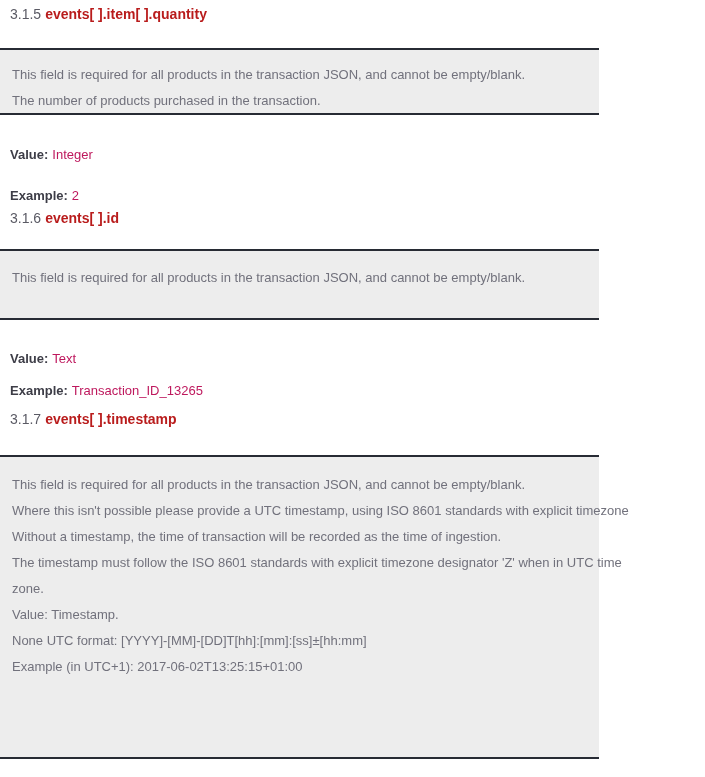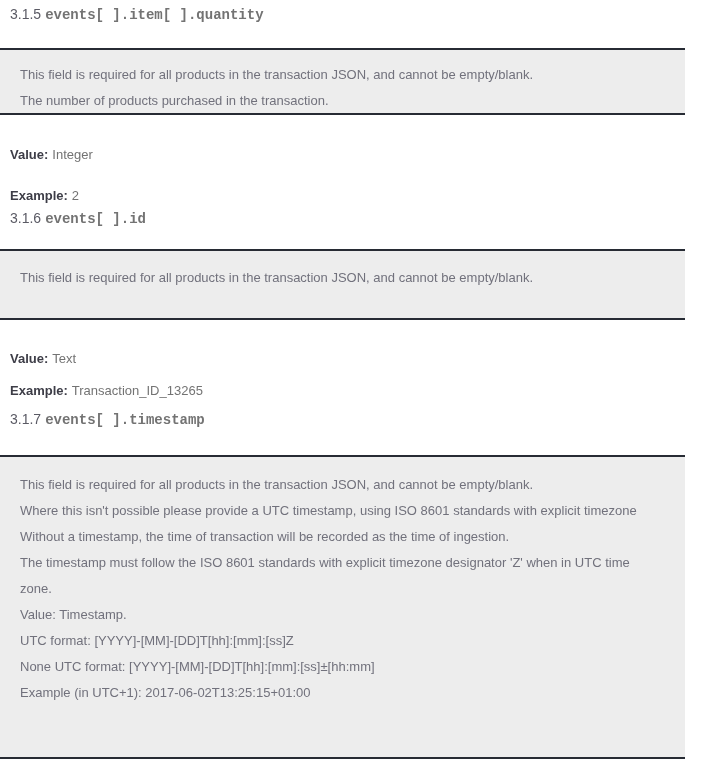--- a/index.html
+++ b/index.html
@@ -22,33 +22,32 @@
     line-height: 16px;
     white-space: nowrap;
   }
   .heading .num {
     color: #5a5a64;
     font-weight: 400;
     margin-right: 4px;
     margin-top: 16px;
   }
   .heading .field {
-    color: #737373;
+    color: #b91c1c;
     font-weight: 700;
-    font-family: Liberation Mono, monospace;
   }
   .graybox {
     position: absolute;
     left: 0;
-    width: 685px;
+    width: 599px;
     box-sizing: border-box;
     background: #ededed;
     border-top: 2px solid #272b34;
     border-bottom: 2px solid #272b34;
-    padding-left: 20px;
+    padding-left: 12px;
     padding-right: 14px;
   }
   .graybox .box-line {
     font-size: 13px;
     line-height: 26px;
     color: #71717c;
     white-space: nowrap;
   }
   .kv-row {
     position: absolute;
@@ -56,21 +55,21 @@
     font-size: 13px;
     line-height: 15px;
     white-space: nowrap;
   }
   .kv-row .label {
     color: #3d3d47;
     font-weight: 700;
     margin-right: 4px;
   }
   .kv-row .val {
-    color: #737373;
+    color: #be185d;
     font-weight: 400;
   }
   #box1 { top: 48px;  height: 67px;  padding-top: 12px; }
   #box2 { top: 249px; height: 71px;  padding-top: 14px; }
   #box3 { top: 455px; height: 304px; padding-top: 15px; }
   #heading1 { top: 6px; }
   #heading2 { top: 210px; }
   #heading3 { top: 411px; }
   #value1   { top: 147px; }
   #example1 { top: 188px; }
@@ -119,18 +118,17 @@
     <span class="num">3.1.7</span><span class="field">events[ ].timestamp</span>
   </div>
 
   <div class="graybox" id="box3">
     <div class="box-line">This field is required for all products in the transaction JSON, and cannot be empty/blank.</div>
     <div class="box-line">Where this isn't possible please provide a UTC timestamp, using ISO 8601 standards with explicit timezone</div>
     <div class="box-line">Without a timestamp, the time of transaction will be recorded as the time of ingestion.</div>
     <div class="box-line">The timestamp must follow the ISO 8601 standards with explicit timezone designator 'Z' when in UTC time</div>
     <div class="box-line">zone.</div>
     <div class="box-line">Value: Timestamp.</div>
-    <div class="box-line">UTC format: [YYYY]-[MM]-[DD]T[hh]:[mm]:[ss]Z</div>
     <div class="box-line">None UTC format: [YYYY]-[MM]-[DD]T[hh]:[mm]:[ss]±[hh:mm]</div>
     <div class="box-line">Example (in UTC+1): 2017-06-02T13:25:15+01:00</div>
   </div>
 
 </div>
 
 </body></html>

